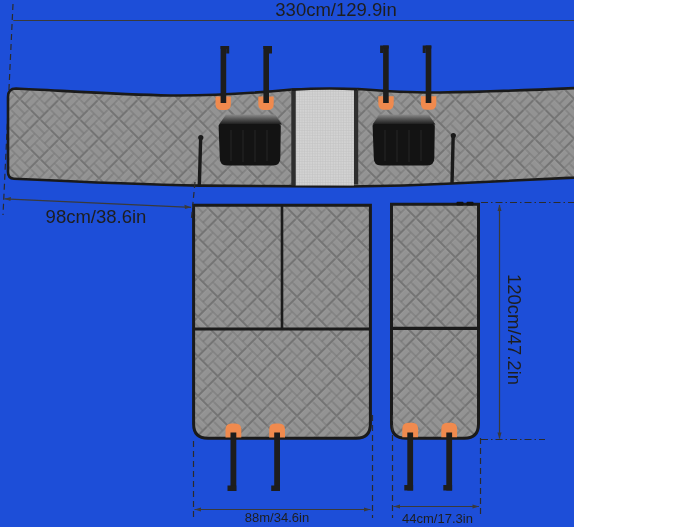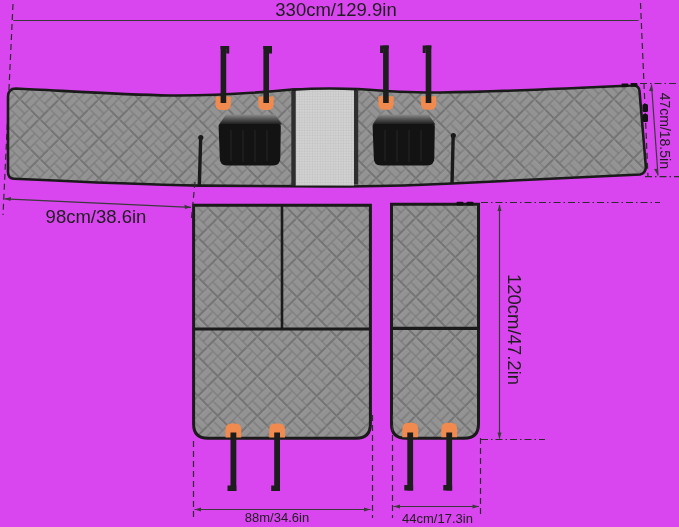--- a/index.html
+++ b/index.html
@@ -1,16 +1,16 @@
 <!DOCTYPE html>
 <html><head>
 <meta charset="utf-8">
 <style>
   html,body{margin:0;padding:0;background:#ffffff;}
-  #stage{position:relative;width:679px;height:527px;background:#d946ef;overflow:hidden;
+  #stage{position:relative;width:574px;height:527px;background:#1d4ed8;overflow:hidden;
          font-family:"Liberation Sans",sans-serif;}
   svg{display:block;}
 </style>
 </head>
 <body>
 <div id="stage">
 <svg width="679" height="527" viewBox="0 0 679 527">
 <defs>
   <pattern id="weave" width="28" height="28" patternUnits="userSpaceOnUse" patternTransform="rotate(45)">
     <rect width="28" height="28" fill="#939393"></rect>

